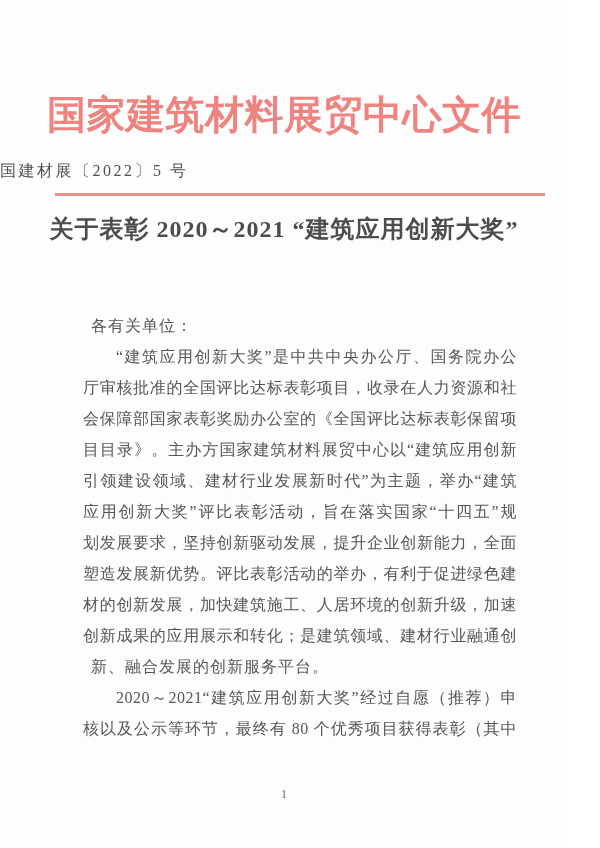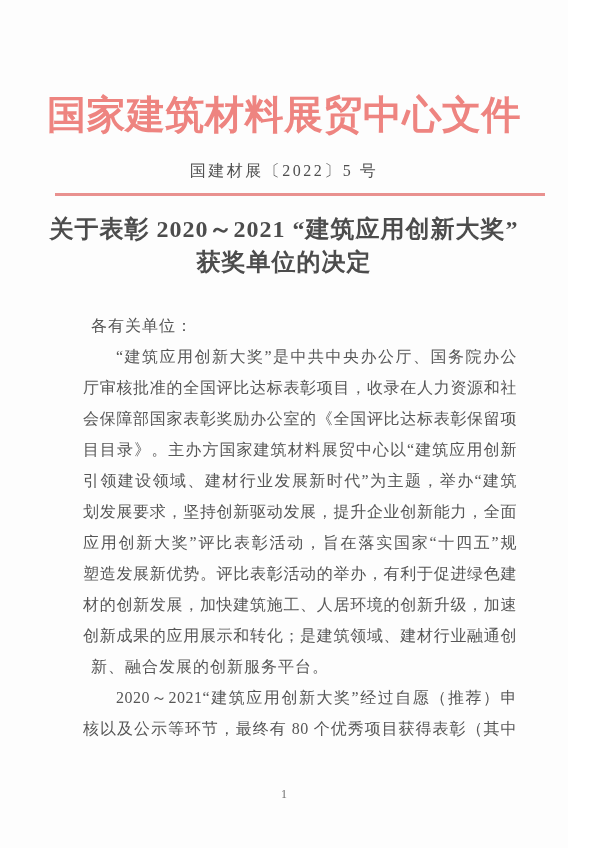--- a/index.html
+++ b/index.html
@@ -25,21 +25,20 @@
     font-weight: 700;
     letter-spacing: 0.5px;
     color: var(--header-red, #ee8480);
     white-space: nowrap;
   }
   .doc-number {
     position: absolute;
     top: 161px;
     left: 0;
     right: 0;
-    text-align: center;
     font-size: 16px;
     letter-spacing: 2.5px;
     color: #4f4f4f;
   }
   .red-line {
     position: absolute;
     top: 193px;
     left: 55px;
     width: 490px;
     height: 3px;
@@ -98,33 +97,32 @@
 <div class="page">
 
   <div class="org-title">国家建筑材料展贸中心文件</div>
 
   <div class="doc-number">国建材展〔2022〕5 号</div>
 
   <div class="red-line"></div>
 
   <div class="doc-title">
     <div>关于表彰 2020～2021 “建筑应用创新大奖”</div>
-    <div>获奖单位的决定</div>
   </div>
 
   <div class="doc-body">
     <div class="line no-stretch">各有关单位：</div>
 
   <div class="line indent">“建筑应用创新大奖”是中共中央办公厅、国务院办公</div>
       <div class="line">厅审核批准的全国评比达标表彰项目，收录在人力资源和社</div>
       <div class="line">会保障部国家表彰奖励办公室的《全国评比达标表彰保留项</div>
       <div class="line">目目录》。主办方国家建筑材料展贸中心以“建筑应用创新</div>
       <div class="line">引领建设领域、建材行业发展新时代”为主题，举办“建筑</div>
+      <div class="line">应用创新大奖”评比表彰活动，旨在落实国家“十四五”规</div>
       <div class="line">划发展要求，坚持创新驱动发展，提升企业创新能力，全面</div>
-      <div class="line">应用创新大奖”评比表彰活动，旨在落实国家“十四五”规</div>
       <div class="line">塑造发展新优势。评比表彰活动的举办，有利于促进绿色建</div>
       <div class="line">材的创新发展，加快建筑施工、人居环境的创新升级，加速</div>
       <div class="line">创新成果的应用展示和转化；是建筑领域、建材行业融通创</div>
       <div class="line no-stretch">新、融合发展的创新服务平台。</div>
       <div class="line indent">2020～2021“建筑应用创新大奖”经过自愿（推荐）申</div>
       <div class="line">核以及公示等环节，最终有 80 个优秀项目获得表彰（其中</div>
     </div>
 
   <div class="page-number">1</div>
 

